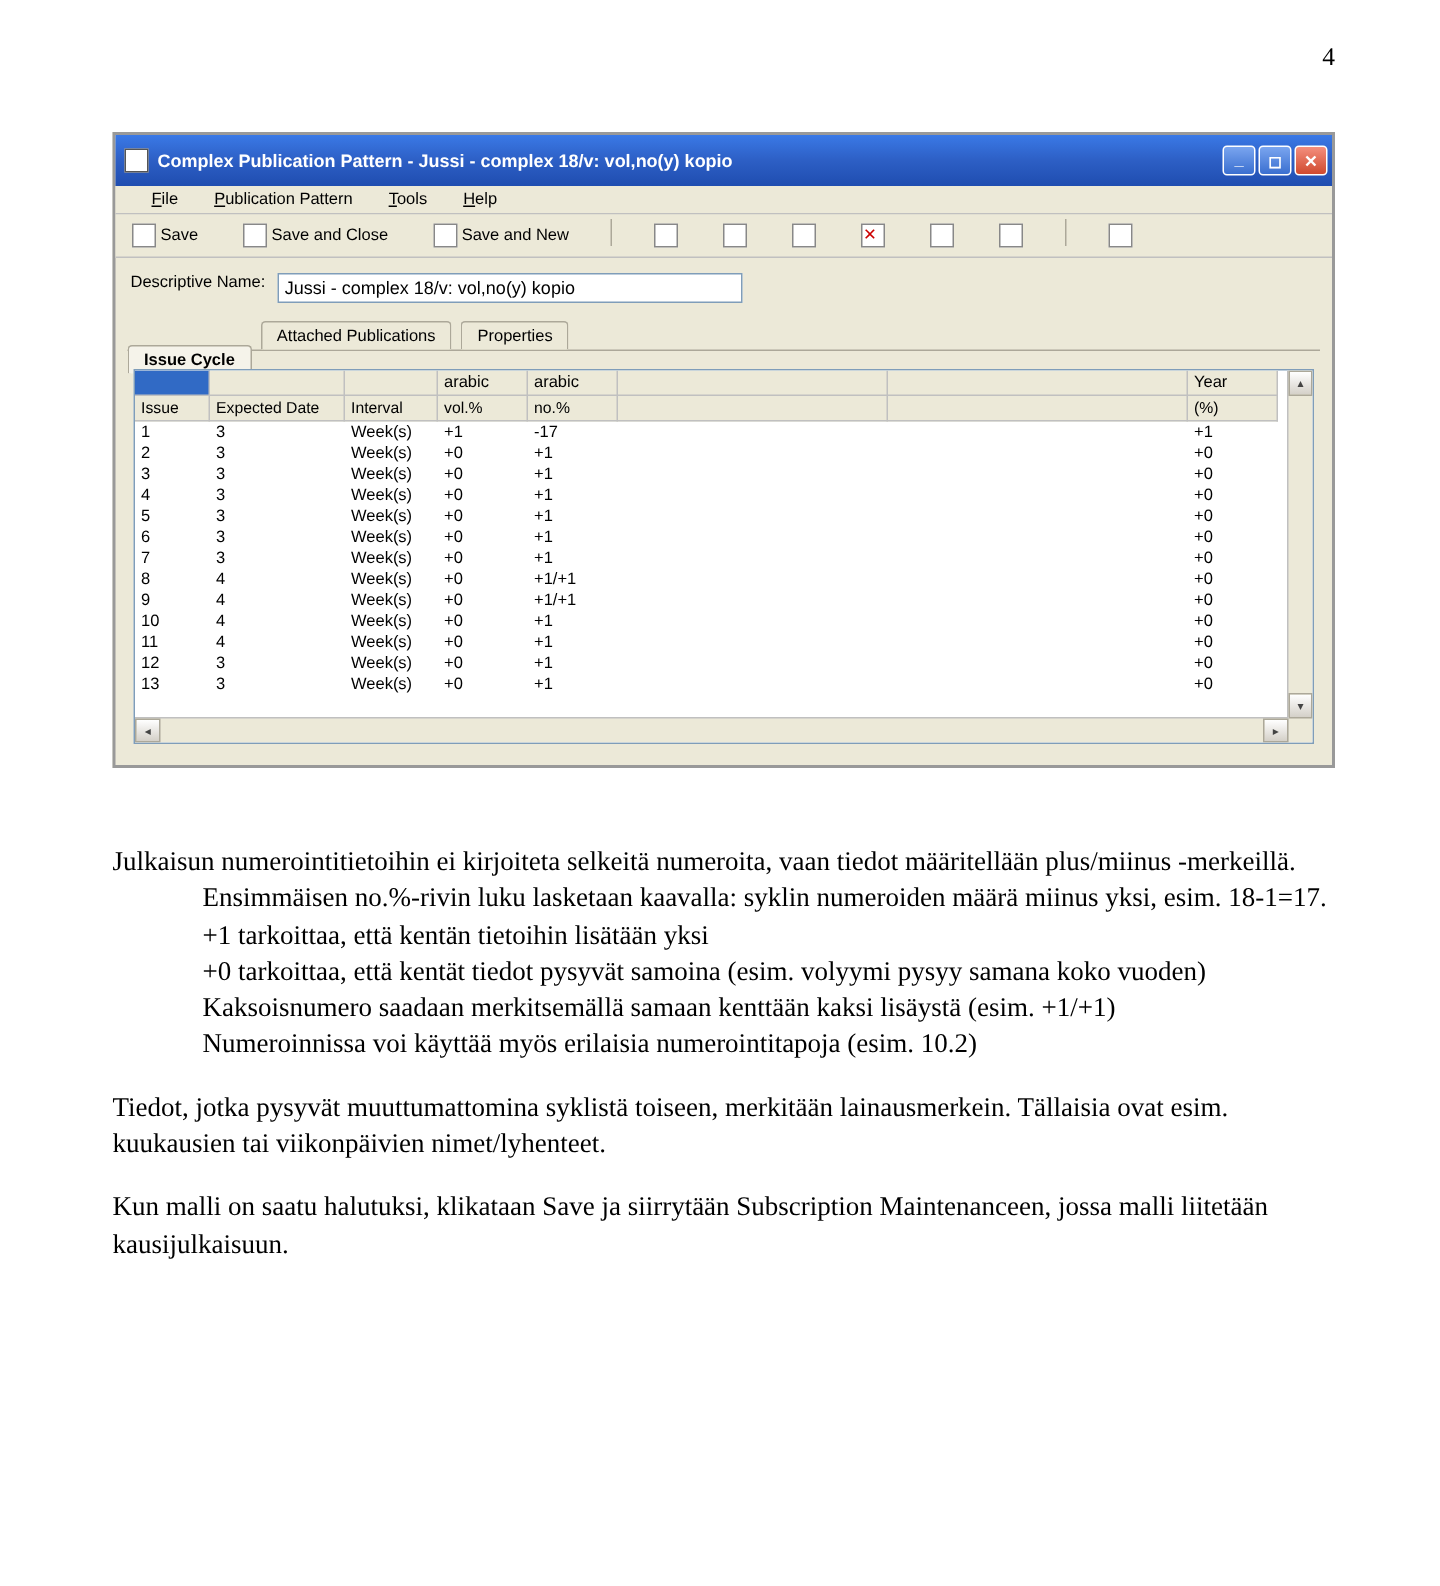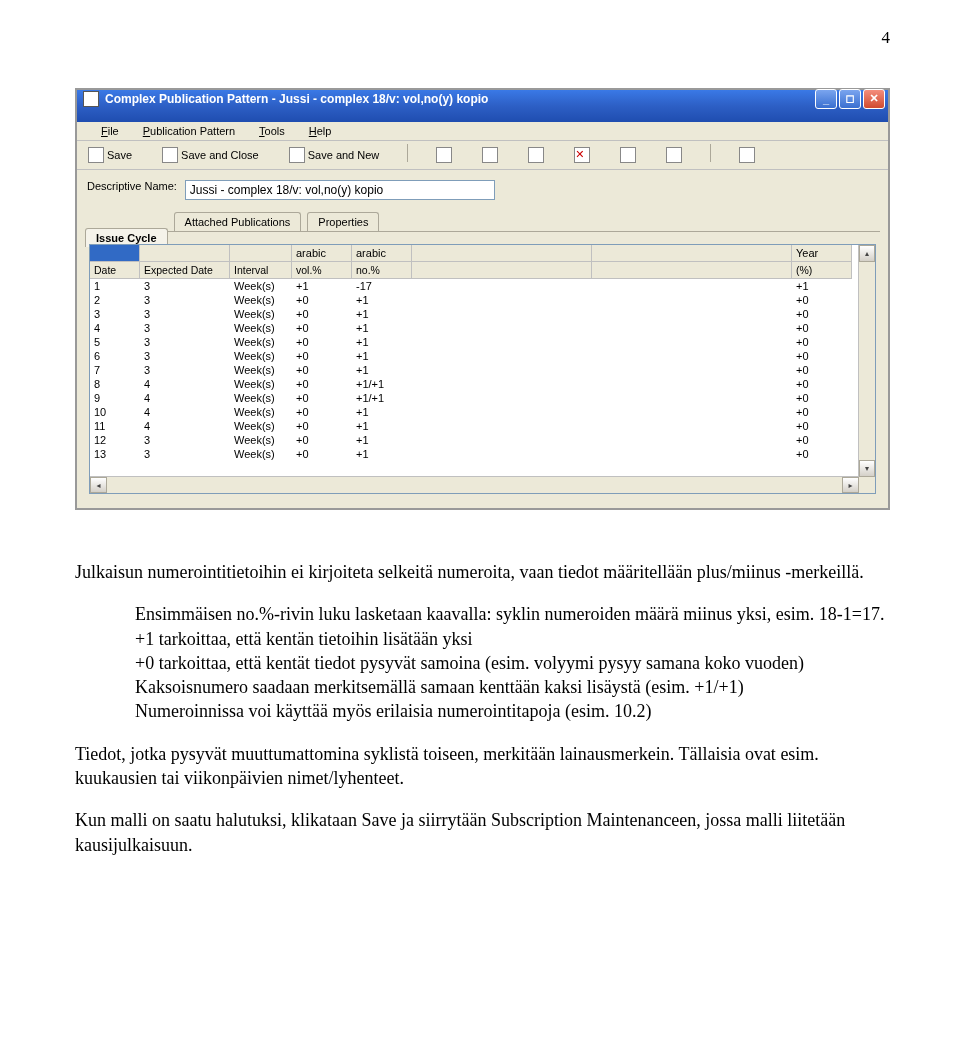--- a/index.html
+++ b/index.html
@@ -1,19 +1,19 @@
 <!DOCTYPE html>
 <html><head>
 <meta charset="utf-8">
 <style>
 html,body{margin:0;padding:0;background:#fff;font-family:"Times New Roman",serif;font-size:18px;color:#000;width:960px}
 .page{padding:0 70px 40px 75px;}
 .page-num{text-align:right;padding:28px 0 40px 0;font-size:17px}
 .app-shell{border:2px solid #999;background:#ece9d8;font-family:Tahoma,Arial,sans-serif;font-size:11px;margin-bottom:50px;color:#000}
-.titlebar{display:flex;align-items:center;height:17px;background:linear-gradient(to bottom,#3a79e6 0%,#2d5fc5 50%,#1f4db0 100%);color:#fff;padding:0 3px 15px 6px}
+.titlebar{display:flex;align-items:center;height:34px;background:linear-gradient(to bottom,#3a79e6 0%,#2d5fc5 50%,#1f4db0 100%);color:#fff;padding:0 3px 0 6px}
 .titlebar .tbicon{width:14px;height:14px;margin-right:6px;background:#fff;border:1px solid #555;display:inline-block}
 .titlebar .ttext{flex:1;font-weight:bold;font-size:12px}
 .winbtn{width:20px;height:18px;margin-left:2px;border:1px solid #fff;border-radius:3px;display:flex;align-items:center;justify-content:center;font-weight:bold;font-size:11px;color:#fff}
 .winbtn.min{background:linear-gradient(to bottom,#7aa5ef,#3a6fd0)}
 .winbtn.max{background:linear-gradient(to bottom,#7aa5ef,#3a6fd0)}
 .winbtn.close{background:linear-gradient(to bottom,#f48e7d,#d04a2f)}
 .menubar{display:flex;gap:24px;padding:3px 24px;background:#ece9d8;border-bottom:1px solid #c0c0c0}
 .menubar span{cursor:default}
 .menubar span u{text-decoration:underline}
 .toolbar{display:flex;align-items:flex-start;gap:20px;padding:3px 6px;background:#ece9d8;border-bottom:1px solid #c0c0c0}
@@ -34,21 +34,21 @@
 .ghdr{background:#ece9d8;border-right:1px solid #c0c0c0;border-bottom:1px solid #c0c0c0;padding:2px 4px;white-space:nowrap;overflow:hidden}
 .ghdr.sub{font-size:10.5px}
 .gcell{padding:1px 4px;white-space:nowrap;overflow:hidden;border-right:1px solid transparent}
 .scrollbar-v{position:absolute;right:0;top:0;bottom:0;width:16px;background:#ece9d8;border-left:1px solid #c0c0c0}
 .sb-btn{height:15px;background:linear-gradient(to bottom,#fff,#d4d0c8);border:1px solid #aca899;display:flex;align-items:center;justify-content:center;font-size:8px;color:#444}
 .scrollbar-h{position:absolute;left:0;right:16px;bottom:0;height:16px;background:#ece9d8;border-top:1px solid #c0c0c0;display:flex}
 .scrollbar-h .sb-btn{width:15px;height:auto}
 .scrollbar-h .track{flex:1}
 .selcell{background:#316ac5;color:#fff}
 .prose p{margin:0 0 18px 0;line-height:1.35}
-.prose .lead{margin-bottom:18px}
+.prose .lead{margin-bottom:0}
 </style>
 </head>
 <body>
 
 <div class="page">
   <div class="page-num">4</div>
 
   <div class="app-shell">
     <div class="titlebar">
       <span class="tbicon"></span>
@@ -120,21 +120,21 @@
       <div class="grid">
         <div class="gridinner" id="gridinner">
             <div class="ghdr selcell"></div>
             <div class="ghdr"></div>
             <div class="ghdr"></div>
             <div class="ghdr">arabic</div>
             <div class="ghdr">arabic</div>
             <div class="ghdr"></div>
             <div class="ghdr"></div>
             <div class="ghdr">Year</div>
-            <div class="ghdr sub">Date</div>
+            <div class="ghdr sub">Issue</div>
             <div class="ghdr sub">Expected Date</div>
             <div class="ghdr sub">Interval</div>
             <div class="ghdr sub">vol.%</div>
             <div class="ghdr sub">no.%</div>
             <div class="ghdr sub"></div>
             <div class="ghdr sub"></div>
             <div class="ghdr sub">(%)</div>
             <div class="gcell">1</div>
             <div class="gcell">3</div>
             <div class="gcell">Week(s)</div>

